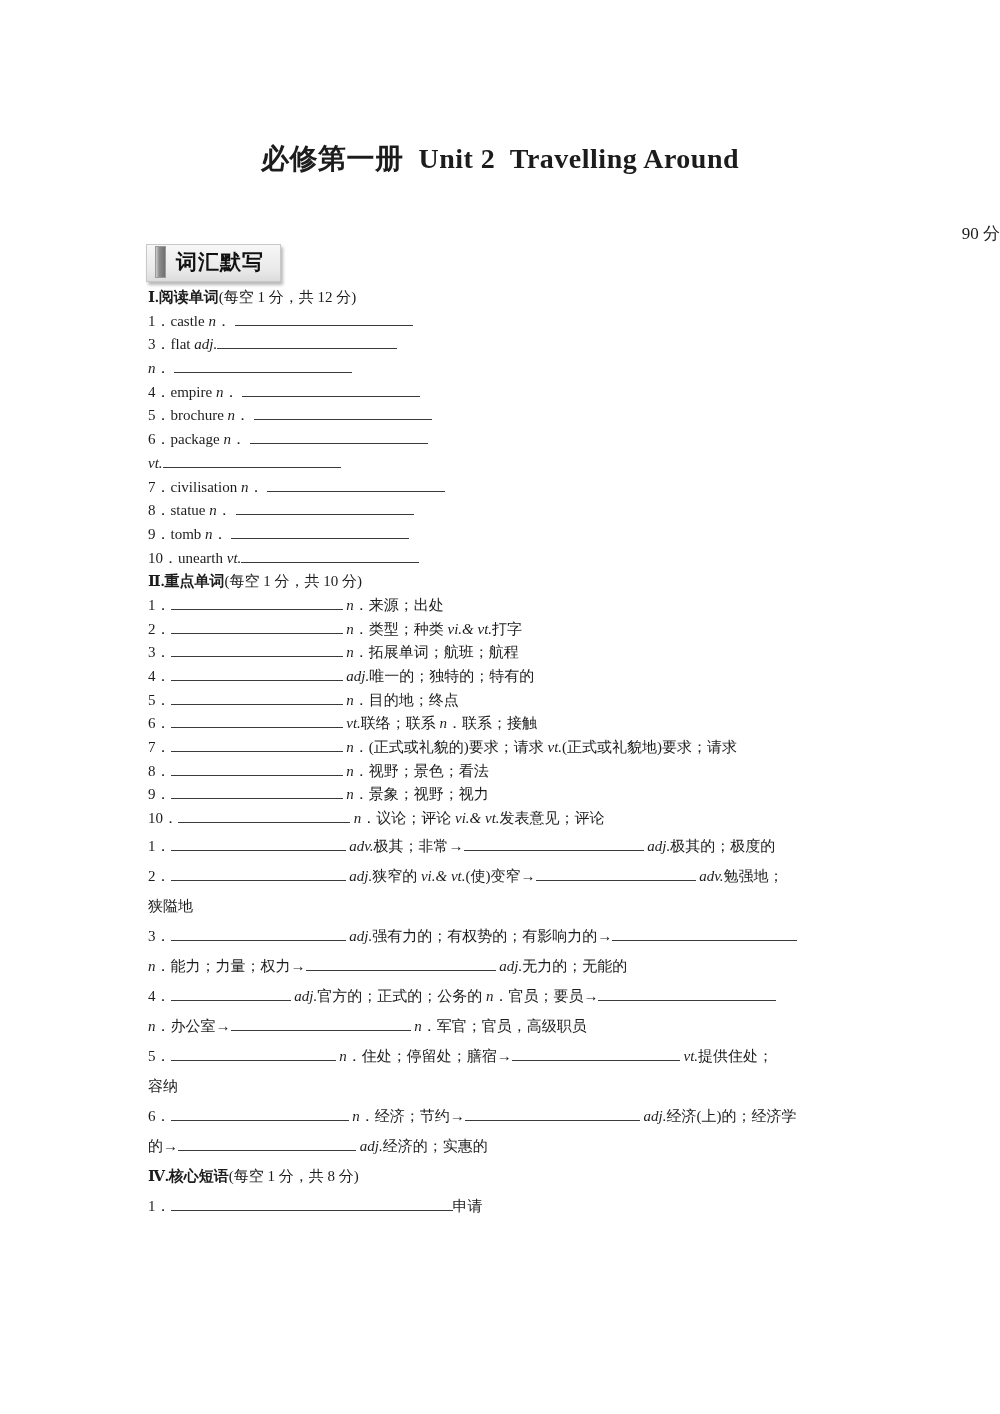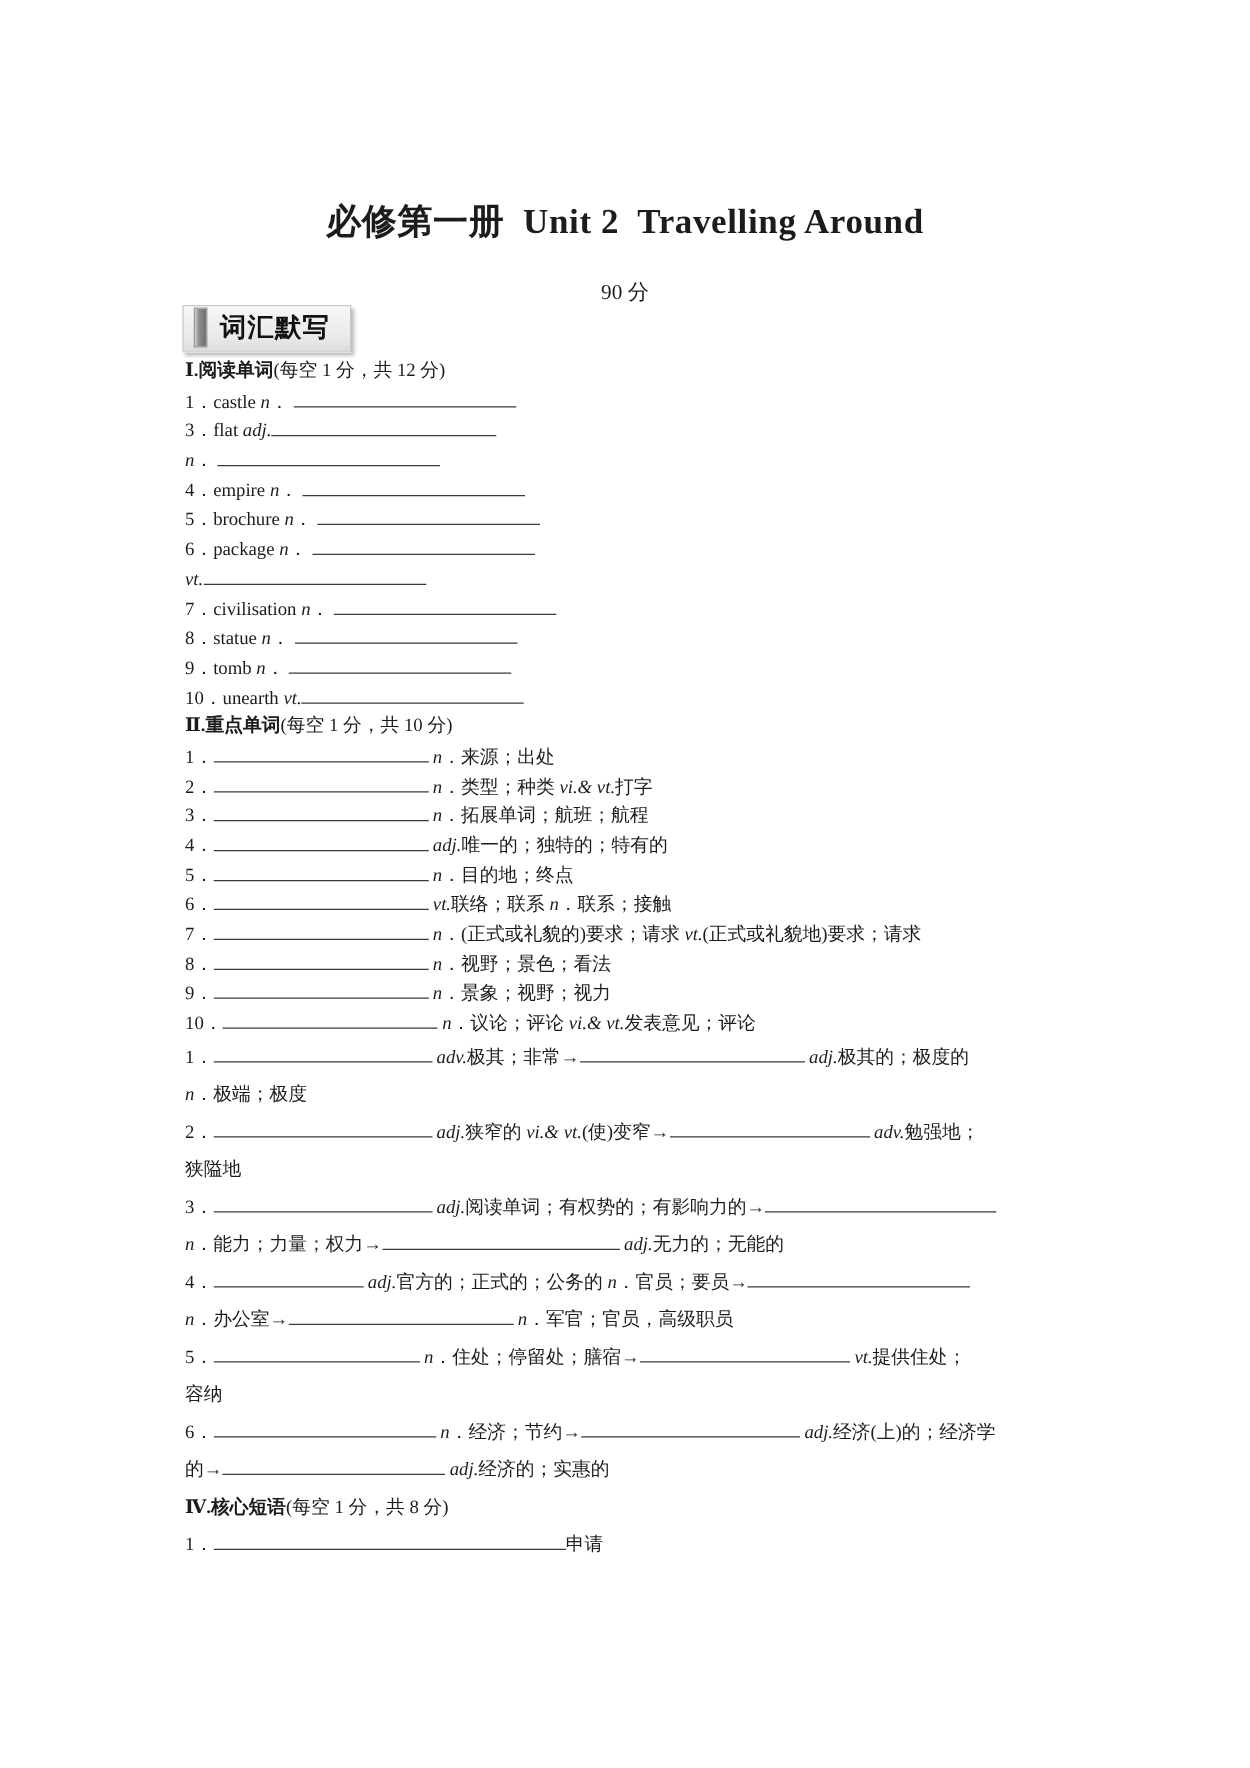--- a/index.html
+++ b/index.html
@@ -7,31 +7,31 @@
     position:relative;
     width:1000px;
     height:1414px;
     background:#ffffff;
     font-family:"Liberation Serif","DejaVu Serif",serif;
     color:#1c1c1c;
     overflow:hidden;
   }
   .doc-title{
     position:absolute;
-    top:158px; left:0; width:1000px;
+    top:140px; left:0; width:1000px;
     text-align:center;
     font-size:28px;
     font-weight:bold;
     letter-spacing:0.5px;
     white-space:pre;
   }
   .doc-score{
     position:absolute;
     top:222px; left:0; width:1000px;
-    text-align:center;
+    text-align:right;
     font-size:17px;
     white-space:pre;
   }
   .badge{
     position:absolute;
     top:244px; left:146px;
     display:inline-flex;
     align-items:center;
     background:linear-gradient(180deg,#f7f7f7 0%,#e9e9e9 70%,#dcdcdc 100%);
     border:1px solid #c8c8c8;
@@ -102,24 +102,23 @@
       <div class="line tight"><span class="t">2．</span><span class="blank" style="width: 172px;"></span><span class="t"> </span><span class="i">n</span><span class="t">．类型；种类 </span><span class="i">vi.&amp; vt.</span><span class="t">打字</span></div>
       <div class="line tight"><span class="t">3．</span><span class="blank" style="width: 172px;"></span><span class="t"> </span><span class="i">n</span><span class="t">．拓展单词；航班；航程</span></div>
       <div class="line tight"><span class="t">4．</span><span class="blank" style="width: 172px;"></span><span class="t"> </span><span class="i">adj.</span><span class="t">唯一的；独特的；特有的</span></div>
       <div class="line tight"><span class="t">5．</span><span class="blank" style="width: 172px;"></span><span class="t"> </span><span class="i">n</span><span class="t">．目的地；终点</span></div>
       <div class="line tight"><span class="t">6．</span><span class="blank" style="width: 172px;"></span><span class="t"> </span><span class="i">vt.</span><span class="t">联络；联系 </span><span class="i">n</span><span class="t">．联系；接触</span></div>
       <div class="line tight"><span class="t">7．</span><span class="blank" style="width: 172px;"></span><span class="t"> </span><span class="i">n</span><span class="t">．(正式或礼貌的)要求；请求 </span><span class="i">vt.</span><span class="t">(正式或礼貌地)要求；请求</span></div>
       <div class="line tight"><span class="t">8．</span><span class="blank" style="width: 172px;"></span><span class="t"> </span><span class="i">n</span><span class="t">．视野；景色；看法</span></div>
       <div class="line tight"><span class="t">9．</span><span class="blank" style="width: 172px;"></span><span class="t"> </span><span class="i">n</span><span class="t">．景象；视野；视力</span></div>
       <div class="line tight"><span class="t">10．</span><span class="blank" style="width: 172px;"></span><span class="t"> </span><span class="i">n</span><span class="t">．议论；评论 </span><span class="i">vi.&amp; vt.</span><span class="t">发表意见；评论</span></div>
       <div class="line loose"><span class="t">1．</span><span class="blank" style="width: 175px;"></span><span class="t"> </span><span class="i">adv.</span><span class="t">极其；非常→</span><span class="blank" style="width: 180px;"></span><span class="t"> </span><span class="i">adj.</span><span class="t">极其的；极度的</span></div>
-      <div class="line loose"><span class="i">n</span><span class="t">．极端；极度</span></div>
       <div class="line loose"><span class="t">2．</span><span class="blank" style="width: 175px;"></span><span class="t"> </span><span class="i">adj.</span><span class="t">狭窄的 </span><span class="i">vi.&amp; vt.</span><span class="t">(使)变窄→</span><span class="blank" style="width: 160px;"></span><span class="t"> </span><span class="i">adv.</span><span class="t">勉强地；</span></div>
       <div class="line loose"><span class="t">狭隘地</span></div>
-      <div class="line loose"><span class="t">3．</span><span class="blank" style="width: 175px;"></span><span class="t"> </span><span class="i">adj.</span><span class="t">阅读单词；有权势的；有影响力的→</span><span class="blank" style="width: 185px;"></span></div>
+      <div class="line loose"><span class="t">3．</span><span class="blank" style="width: 175px;"></span><span class="t"> </span><span class="i">adj.</span><span class="t">强有力的；有权势的；有影响力的→</span><span class="blank" style="width: 185px;"></span></div>
       <div class="line loose"><span class="i">n</span><span class="t">．能力；力量；权力→</span><span class="blank" style="width: 190px;"></span><span class="t"> </span><span class="i">adj.</span><span class="t">无力的；无能的</span></div>
       <div class="line loose"><span class="t">4．</span><span class="blank" style="width: 120px;"></span><span class="t"> </span><span class="i">adj.</span><span class="t">官方的；正式的；公务的 </span><span class="i">n</span><span class="t">．官员；要员→</span><span class="blank" style="width: 178px;"></span></div>
       <div class="line loose"><span class="i">n</span><span class="t">．办公室→</span><span class="blank" style="width: 180px;"></span><span class="t"> </span><span class="i">n</span><span class="t">．军官；官员，高级职员</span></div>
       <div class="line loose"><span class="t">5．</span><span class="blank" style="width: 165px;"></span><span class="t"> </span><span class="i">n</span><span class="t">．住处；停留处；膳宿→</span><span class="blank" style="width: 168px;"></span><span class="t"> </span><span class="i">vt.</span><span class="t">提供住处；</span></div>
       <div class="line loose"><span class="t">容纳</span></div>
       <div class="line loose"><span class="t">6．</span><span class="blank" style="width: 178px;"></span><span class="t"> </span><span class="i">n</span><span class="t">．经济；节约→</span><span class="blank" style="width: 175px;"></span><span class="t"> </span><span class="i">adj.</span><span class="t">经济(上)的；经济学</span></div>
       <div class="line loose"><span class="t">的→</span><span class="blank" style="width: 178px;"></span><span class="t"> </span><span class="i">adj.</span><span class="t">经济的；实惠的</span></div>
       <div class="line loose heading"><span class="b">Ⅳ.核心短语</span><span class="t">(每空 1 分，共 8 分)</span></div>
       <div class="line loose"><span class="t">1．</span><span class="blank" style="width: 282px;"></span><span class="t">申请</span></div>
     </div>

